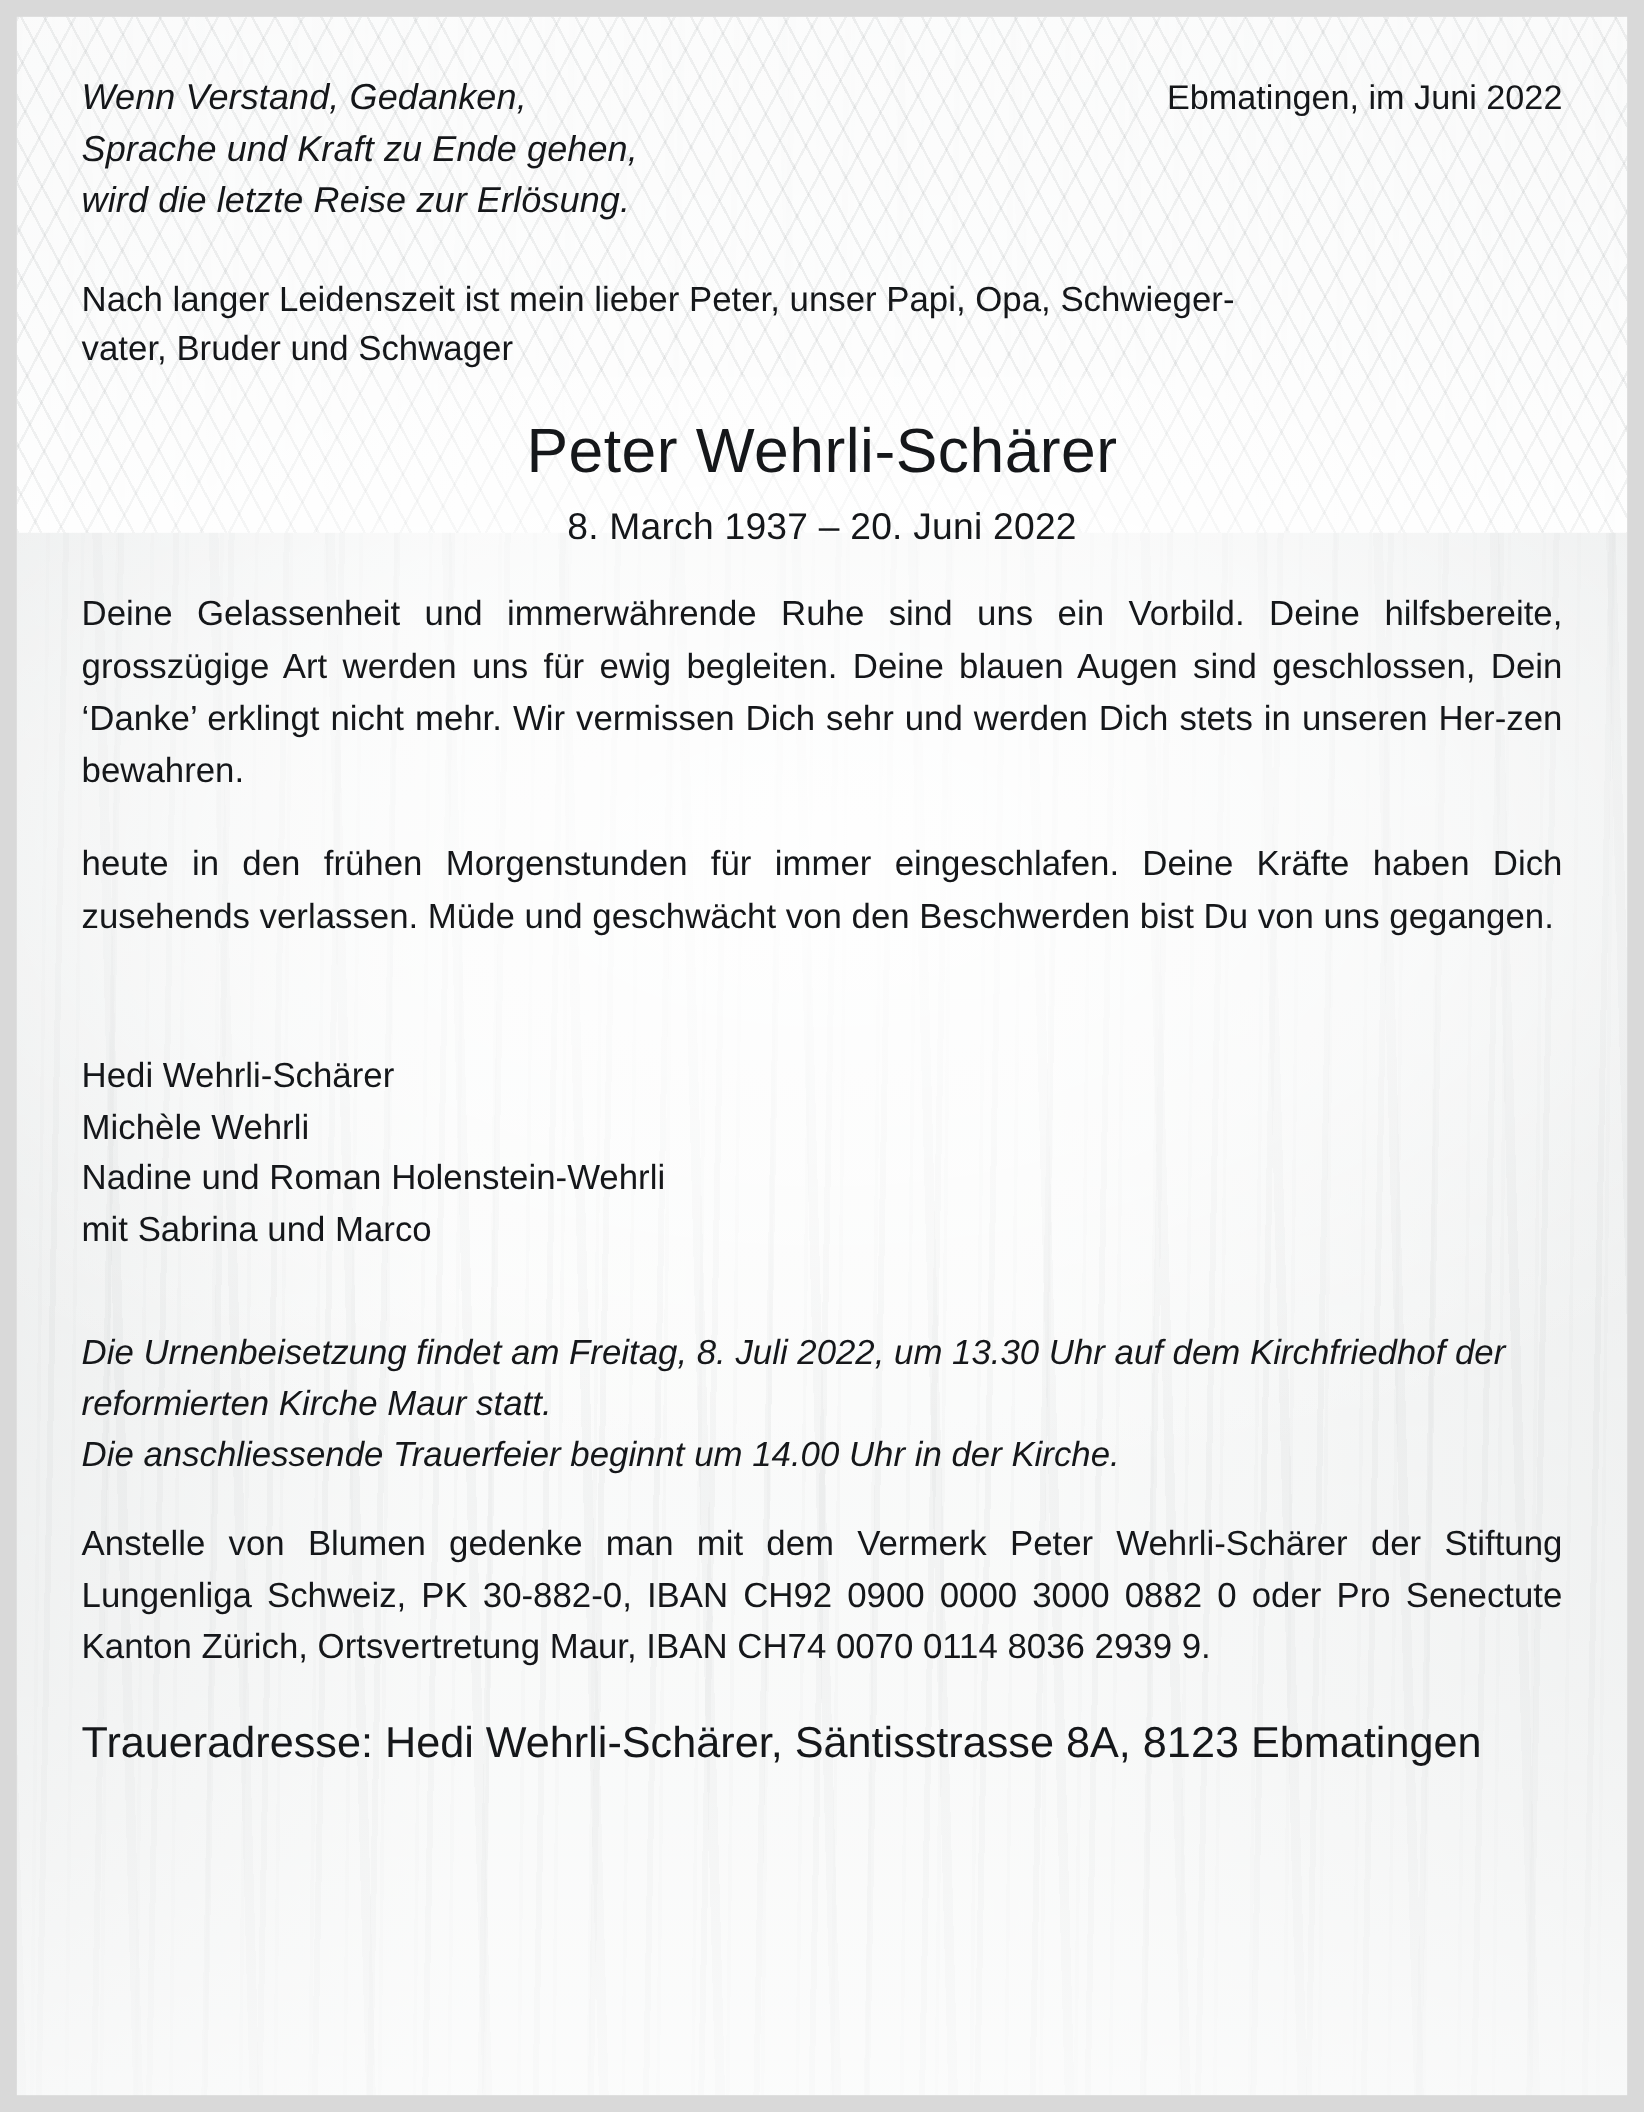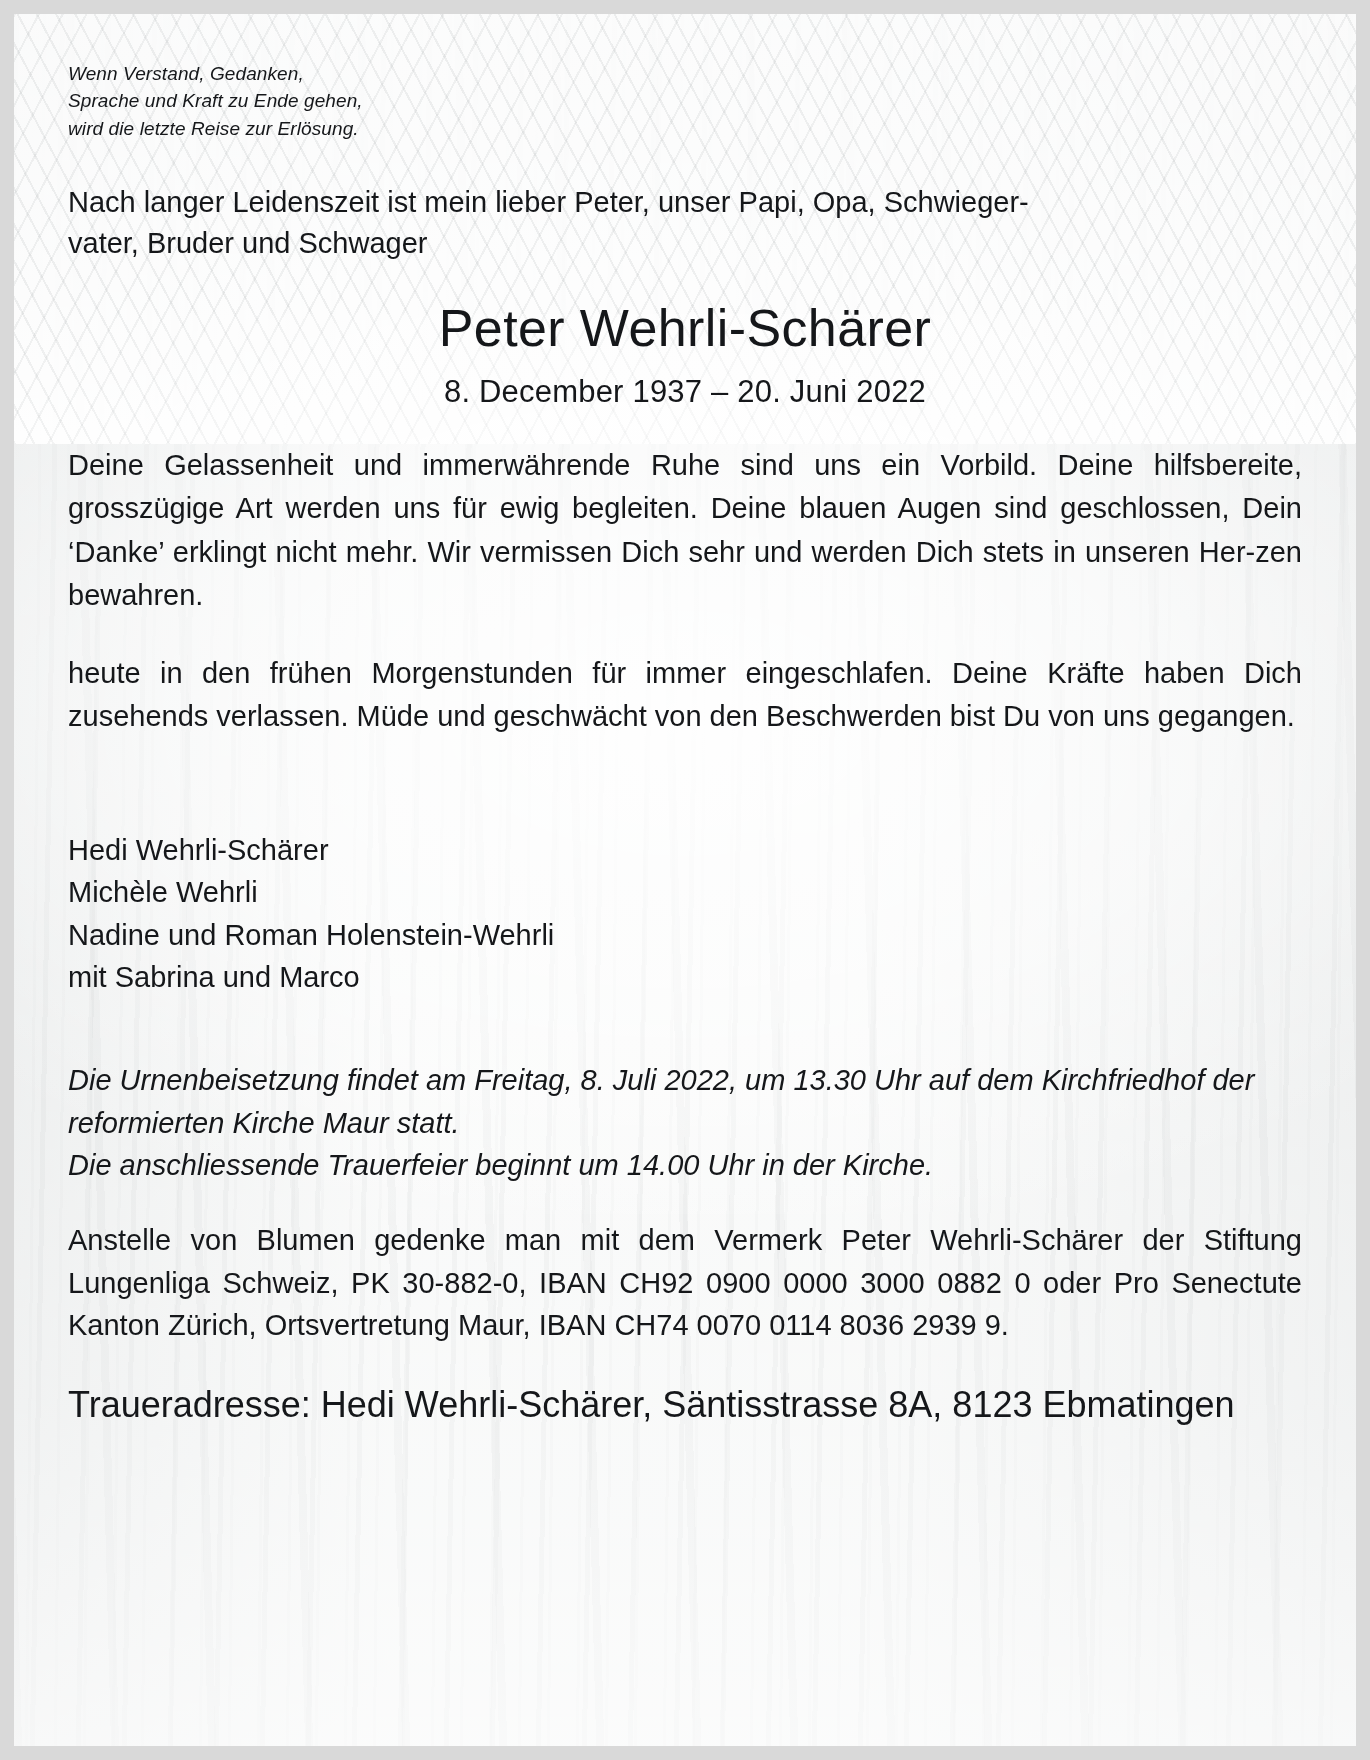--- a/index.html
+++ b/index.html
@@ -62,21 +62,21 @@
   }
 
   .top-row {
     display: flex;
     justify-content: space-between;
     align-items: flex-start;
   }
 
   .verse {
     font-style: italic;
-    font-size: 19px;
+    font-size: 30px;
     line-height: 1.44;
     white-space: pre-line;
     letter-spacing: 0.1px;
   }
 
   .place-date {
     font-size: 28.5px;
     line-height: 1.44;
     padding-top: 2px;
     white-space: nowrap;
@@ -162,28 +162,29 @@
   <div class="bg-photo"></div>
   <div class="bg-canopy"></div>
   <div class="bg-fog"></div>
 
   <div class="content">
 
     <div class="top-row">
       <div class="verse">Wenn Verstand, Gedanken,
 Sprache und Kraft zu Ende gehen,
 wird die letzte Reise zur Erlösung.</div>
+      <div class="place-date">Ebmatingen, im Juni 2022</div>
     </div>
 
     <div class="intro">Nach langer Leidenszeit ist mein lieber Peter, unser Papi, Opa, Schwieger-
 vater, Bruder und Schwager</div>
 
     <div class="name">Peter Wehrli-Schärer</div>
 
-    <div class="dates">8. December 1937 – 20. Juni 2022</div>
+    <div class="dates">8. March 1937 – 20. Juni 2022</div>
 
     <div class="para">Deine Gelassenheit und immerwährende Ruhe sind uns ein Vorbild. Deine hilfsbereite, grosszügige Art werden uns für ewig begleiten. Deine blauen Augen sind geschlossen, Dein ‘Danke’ erklingt nicht mehr. Wir vermissen Dich sehr und werden Dich stets in unseren Her-zen bewahren.</div>
 
     <div class="para">heute in den frühen Morgenstunden für immer eingeschlafen. Deine Kräfte haben Dich zusehends verlassen. Müde und geschwächt von den Beschwerden bist Du von uns gegangen.</div>
 
     <div class="mourners">
       <div class="mourners-names">Hedi Wehrli-Schärer
 Michèle Wehrli
 Nadine und Roman Holenstein-Wehrli
 mit Sabrina und Marco</div>

